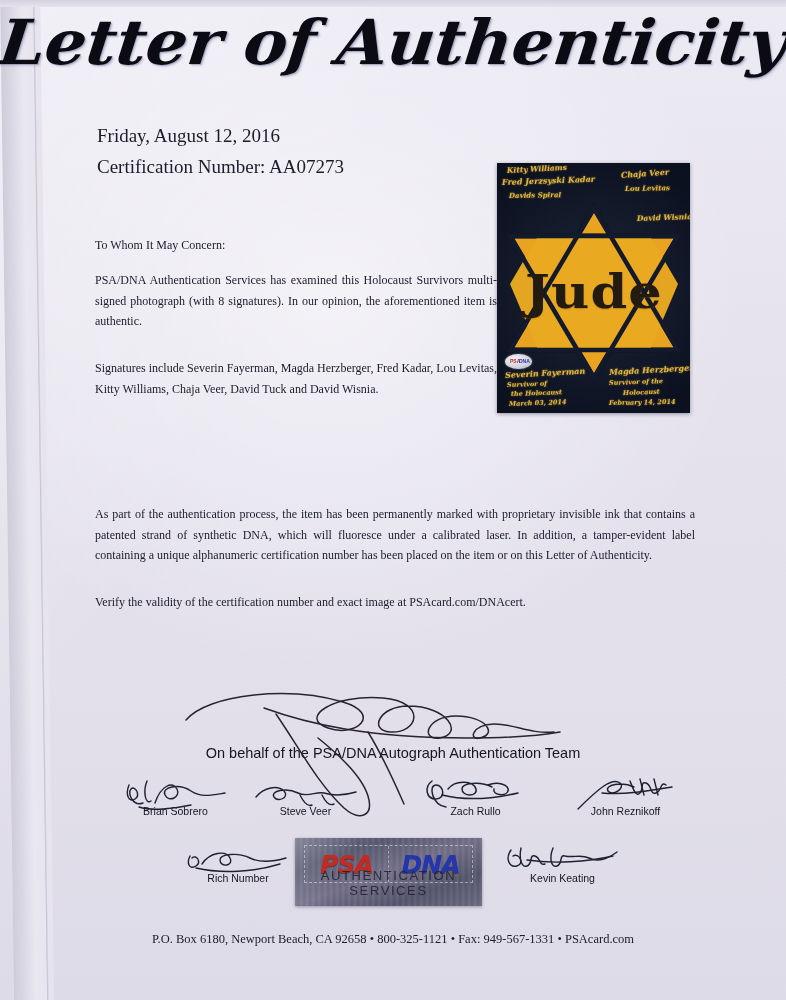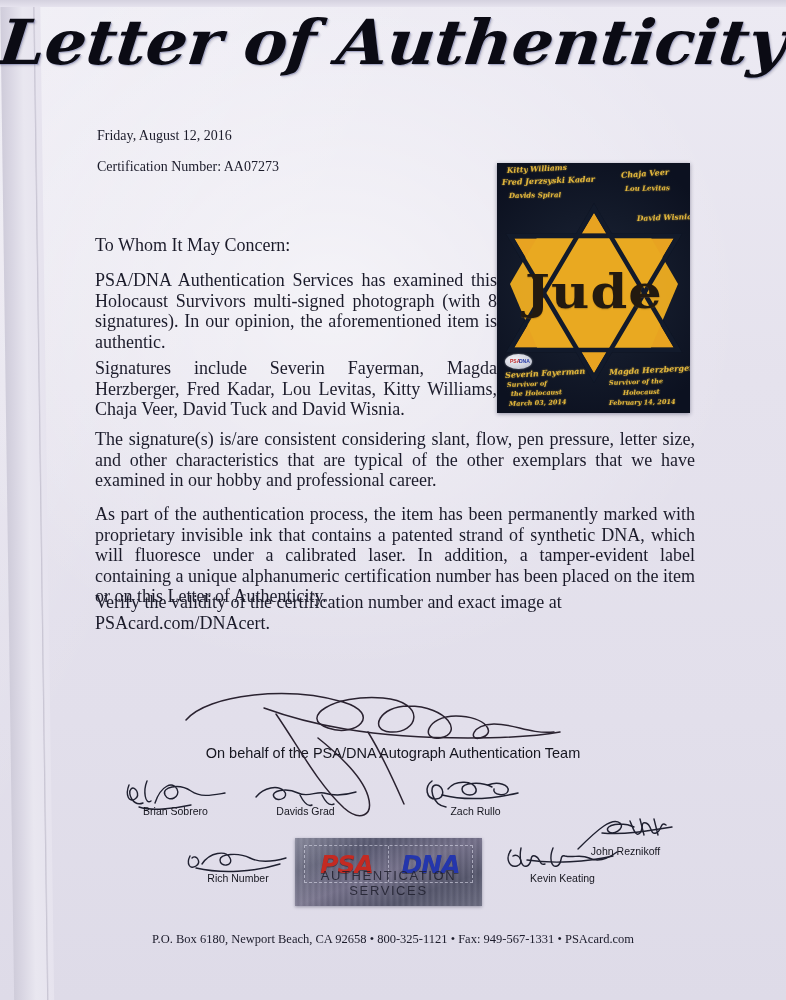--- a/index.html
+++ b/index.html
@@ -76,31 +76,31 @@
     color: #0b0b14;
     letter-spacing: -0.5px;
     transform: scaleX(1.06) skewX(-6deg);
     text-shadow: 1px 1px 0 rgba(80,90,160,0.30), 2px 2px 2px rgba(40,40,70,0.16);
   }
 
   
   #meta {
     position: absolute;
     left: 97px; top: 120px;
-    font-size: 14px;
+    font-size: 19px;
     color: #1b1b2a;
     line-height: 31px;
   }
   #meta div { white-space: nowrap; }
 
   
   .para {
     position: absolute;
     color: #1b1b2a;
-    font-size: 18px;
+    font-size: 12px;
     line-height: 20.5px;
     text-align: justify;
     text-justify: inter-word;
   }
   #salutation { left: 95px; top: 235px; width: 420px; text-align: left; }
   #p-exam     { left: 95px; top: 270px; width: 402px; }
   #p-sigs     { left: 95px; top: 358px; width: 402px; }
   #p-consist  { left: 95px; top: 429px; width: 600px; }
   #p-ink      { left: 95px; top: 504px; width: 600px; }
   #p-verify   { left: 95px; top: 592px; width: 600px; text-align: left; }
@@ -327,21 +327,20 @@
 
     <div id="photo-sticker">
       <span class="ps-red">PSA</span>
       <span class="ps-blue">DNA</span>
     </div>
   </div>
 
   <div class="para" id="salutation">To Whom It May Concern:</div>
   <div class="para" id="p-exam">PSA/DNA Authentication Services has examined this Holocaust Survivors multi-signed photograph (with 8 signatures). In our opinion, the aforementioned item is authentic.</div>
   <div class="para" id="p-sigs">Signatures include Severin Fayerman, Magda Herzberger, Fred Kadar, Lou Levitas, Kitty Williams, Chaja Veer, David Tuck and David Wisnia.</div>
-  <div class="para" id="p-consist">The signature(s) is/are consistent considering slant, flow, pen pressure, letter size, and other characteristics that are typical of the other exemplars that we have examined in our hobby and professional career.</div>
   <div class="para" id="p-ink">As part of the authentication process, the item has been permanently marked with proprietary invisible ink that contains a patented strand of synthetic DNA, which will fluoresce under a calibrated laser. In addition, a tamper-evident label containing a unique alphanumeric certification number has been placed on the item or on this Letter of Authenticity.</div>
   <div class="para" id="p-verify">Verify the validity of the certification number and exact image at PSAcard.com/DNAcert.</div>
 
   <div id="big-autograph">
     <svg width="420" height="140" viewBox="0 0 420 140">
       <g fill="none" stroke="#2a2230" stroke-width="1.5" stroke-linecap="round">
         <path d="M18,44 C40,18 120,10 175,26 C215,38 188,62 160,52 C130,42 165,18 215,22
                  C260,26 250,58 222,56 C200,54 212,30 240,30 C280,30 296,58 272,62
                  C252,65 258,40 288,40 C318,40 330,58 312,62 C300,65 304,48 326,48
                  C348,48 360,58 386,56"></path>
@@ -373,38 +372,38 @@
     <span class="sig-mark" style="top:-26px;">
       <svg width="112" height="30" viewBox="0 0 112 30">
         <g fill="none" stroke="#1f2030" stroke-width="1.4" stroke-linecap="round">
           <path d="M6,18 C14,8 28,6 34,12 C40,18 28,24 24,18 C20,12 36,8 48,14
                    C58,19 66,12 74,14 C84,17 96,16 106,13"></path>
           <path d="M50,16 C54,24 58,28 62,26"></path>
           <path d="M72,16 C76,24 80,27 84,25"></path>
         </g>
       </svg>
     </span>
-    <span class="sig-name">Davids Grad</span>
+    <span class="sig-name">Steve Veer</span>
   </div>
 
   <div class="sig-slot" style="left:418px; top:805px; width:115px;">
     <span class="sig-mark" style="top:-30px;">
       <svg width="108" height="36" viewBox="0 0 108 36">
         <g fill="none" stroke="#1f2030" stroke-width="1.5" stroke-linecap="round">
           <path d="M10,6 C2,12 4,24 14,24 C24,24 22,10 14,10 C6,10 10,30 24,32"></path>
           <path d="M26,14 C34,4 52,6 54,14 C56,22 40,22 40,14 C40,8 58,6 70,12"></path>
           <path d="M66,10 C76,6 88,10 86,16 C84,22 70,20 72,14"></path>
           <path d="M20,20 C44,26 70,24 96,18"></path>
         </g>
       </svg>
     </span>
     <span class="sig-name">Zach Rullo</span>
   </div>
 
-  <div class="sig-slot" style="left:563px; top:845px; width:125px;">
+  <div class="sig-slot" style="left:563px; top:805px; width:125px;">
     <span class="sig-mark" style="top:-30px;">
       <svg width="108" height="36" viewBox="0 0 108 36">
         <g fill="none" stroke="#1f2030" stroke-width="1.4" stroke-linecap="round">
           <path d="M6,34 C26,14 40,2 48,8 C54,13 40,22 36,16 C32,10 50,6 62,12"></path>
           <path d="M58,6 C62,16 64,22 68,18 C72,14 68,6 74,8 C80,10 78,20 84,18 C90,16 88,6 94,10"></path>
           <path d="M30,18 C52,20 76,16 100,12"></path>
           <path d="M68,4 L72,20 M82,4 L86,20"></path>
         </g>
       </svg>
     </span>

